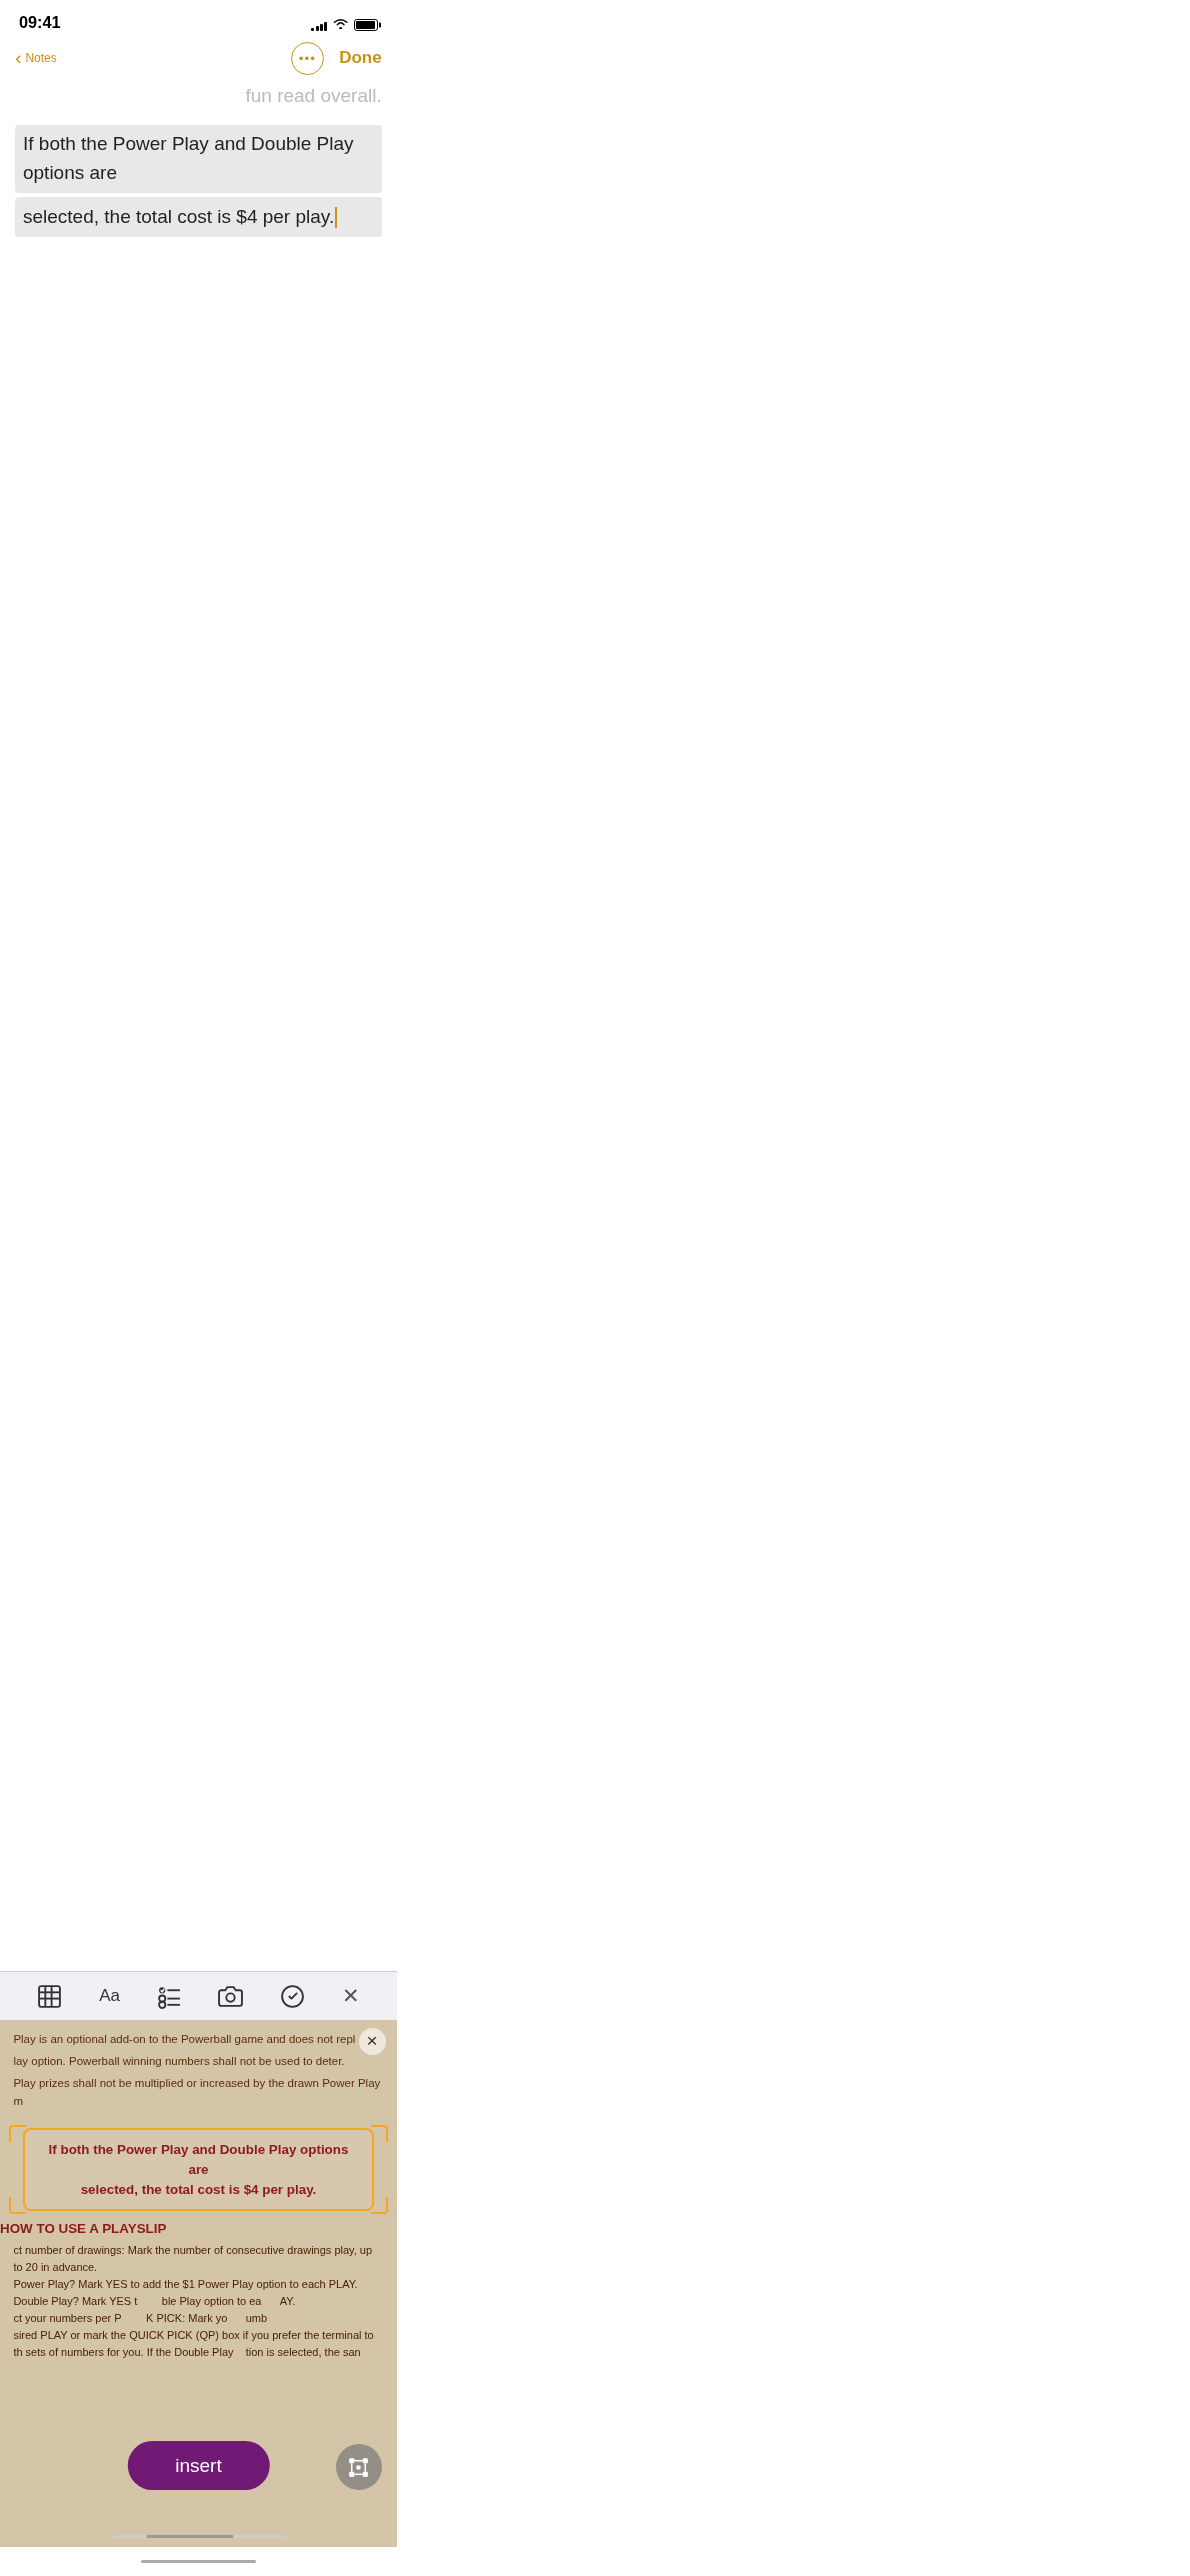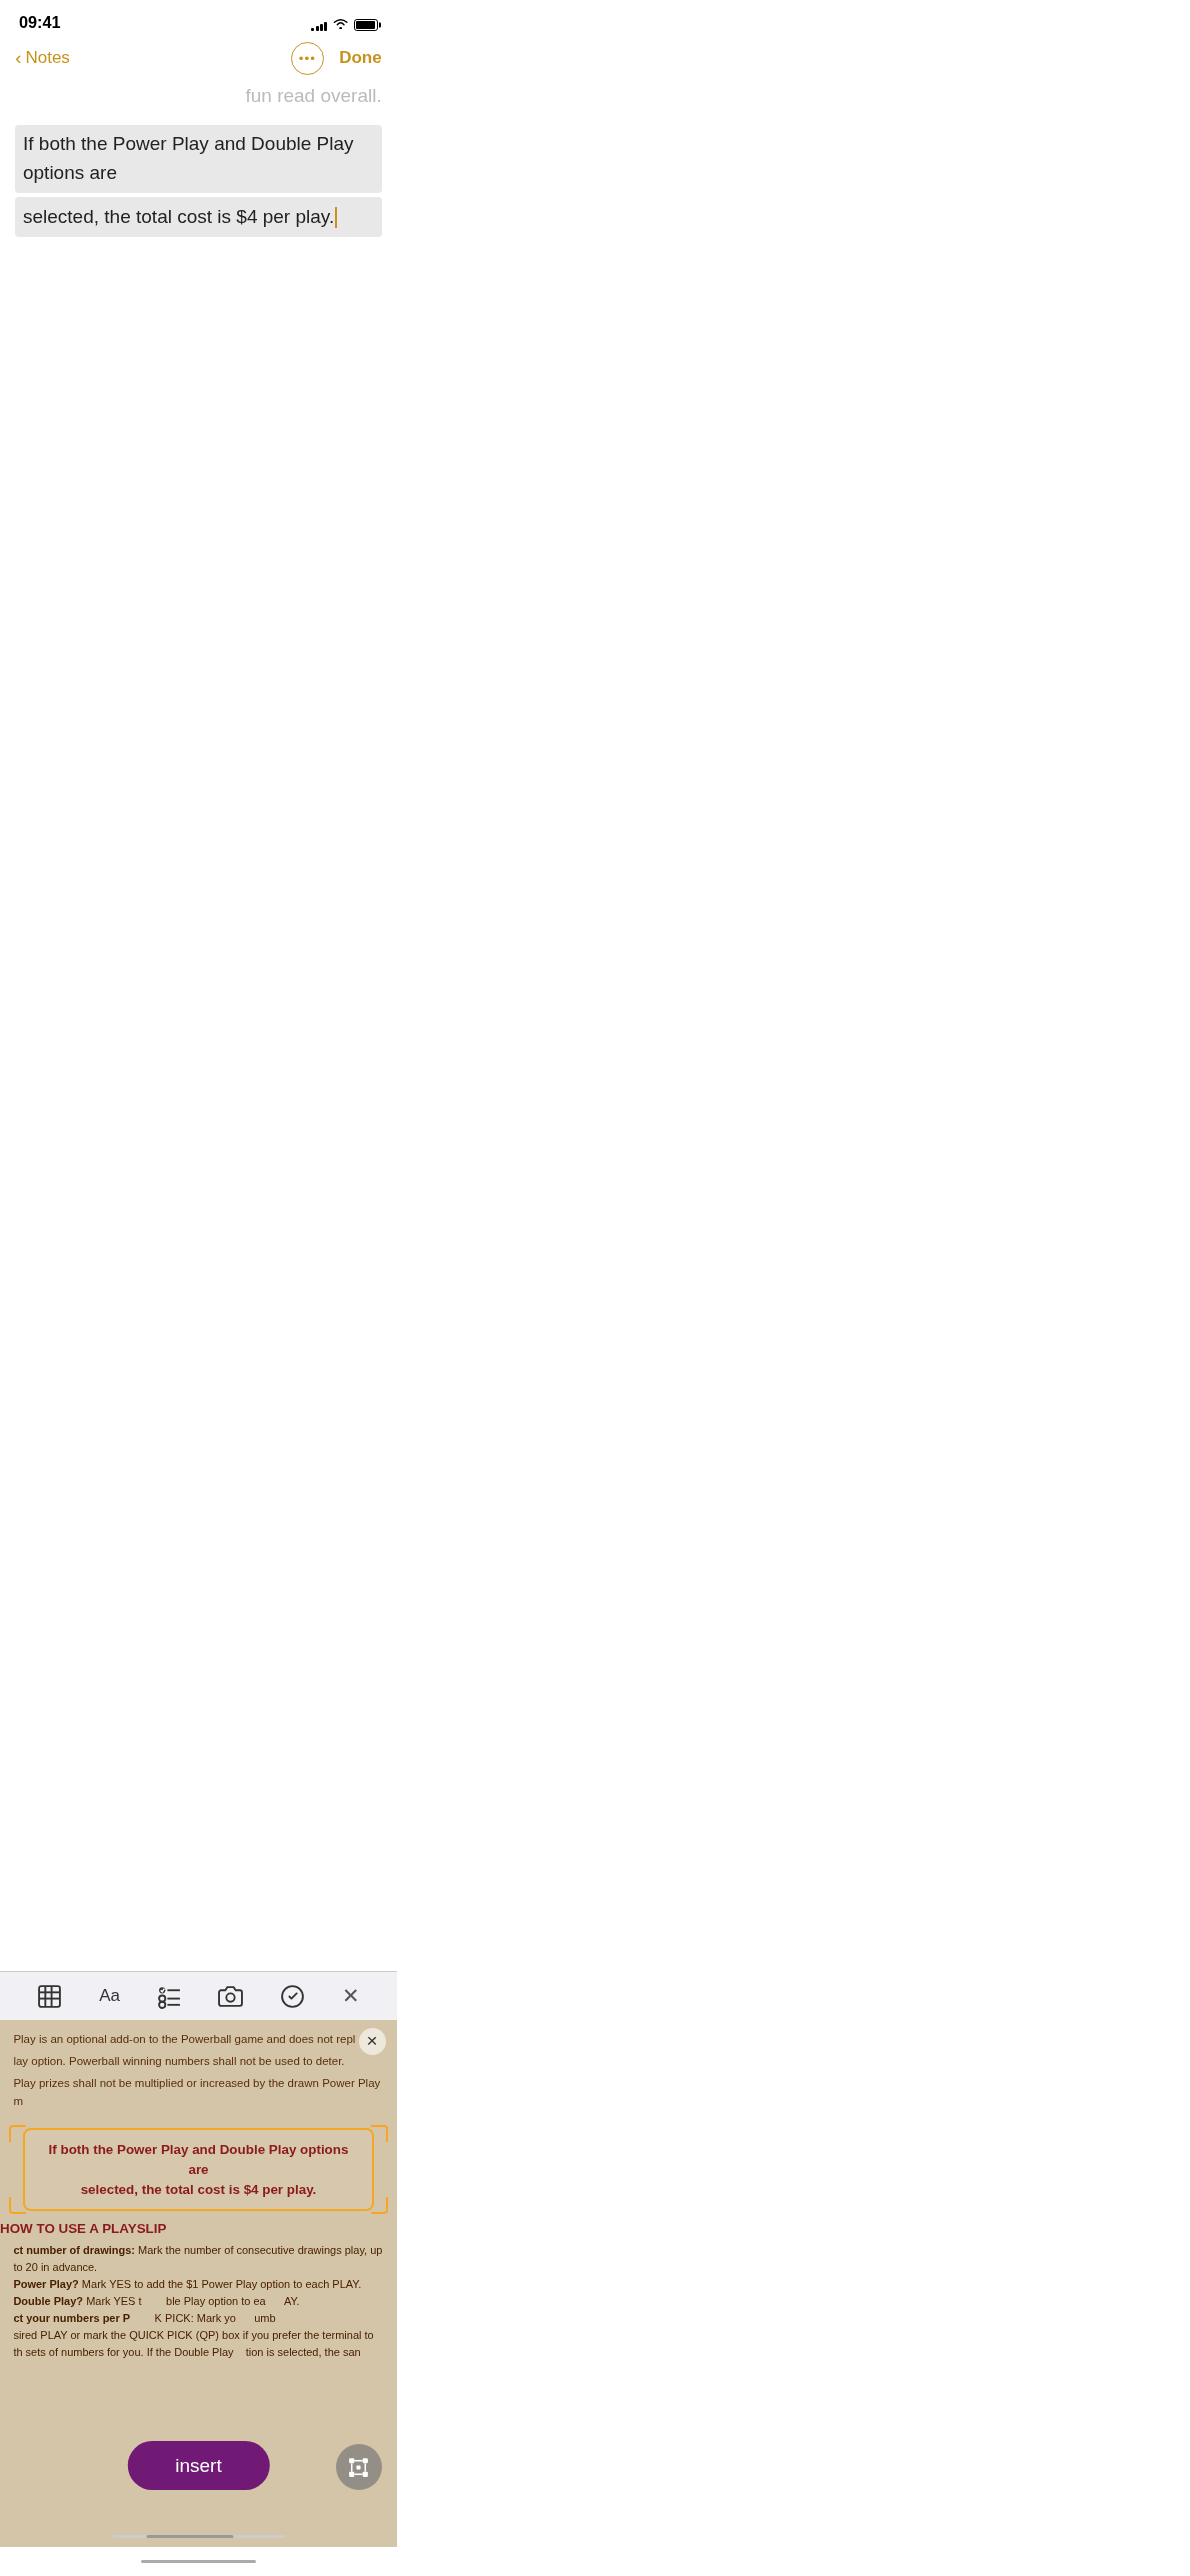--- a/index.html
+++ b/index.html
@@ -89,21 +89,21 @@
       gap: 3.8px;
       color: #c8921a;
       font-size: 17px;
       cursor: pointer;
     }
     .nav-back-chevron {
       font-size: 19px;
       font-weight: 300;
     }
     .nav-back-label {
-      font-size: 17px;
+      font-size: 12px;
     }
     .nav-right {
       display: flex;
       align-items: center;
       gap: 15.3px;
     }
     .nav-more-btn {
       width: 33px;
       height: 33px;
       border: 1.9px solid #c8921a;
@@ -295,21 +295,21 @@
       color: #8B1A1A;
       margin: 7.7px 0 5.8px;
     }
     .doc-instructions {
       padding: 0 13.4px;
       font-size: 11px;
       color: #4a2000;
       line-height: 1.55;
     }
     .doc-instructions strong {
-      font-weight: 700;
+      font-weight: 400;
     }
 
     
     .insert-btn {
       position: absolute;
       bottom: 86px;
       left: 50%;
       transform: translateX(-50%);
       background: #701a75;
       color: #fff;

